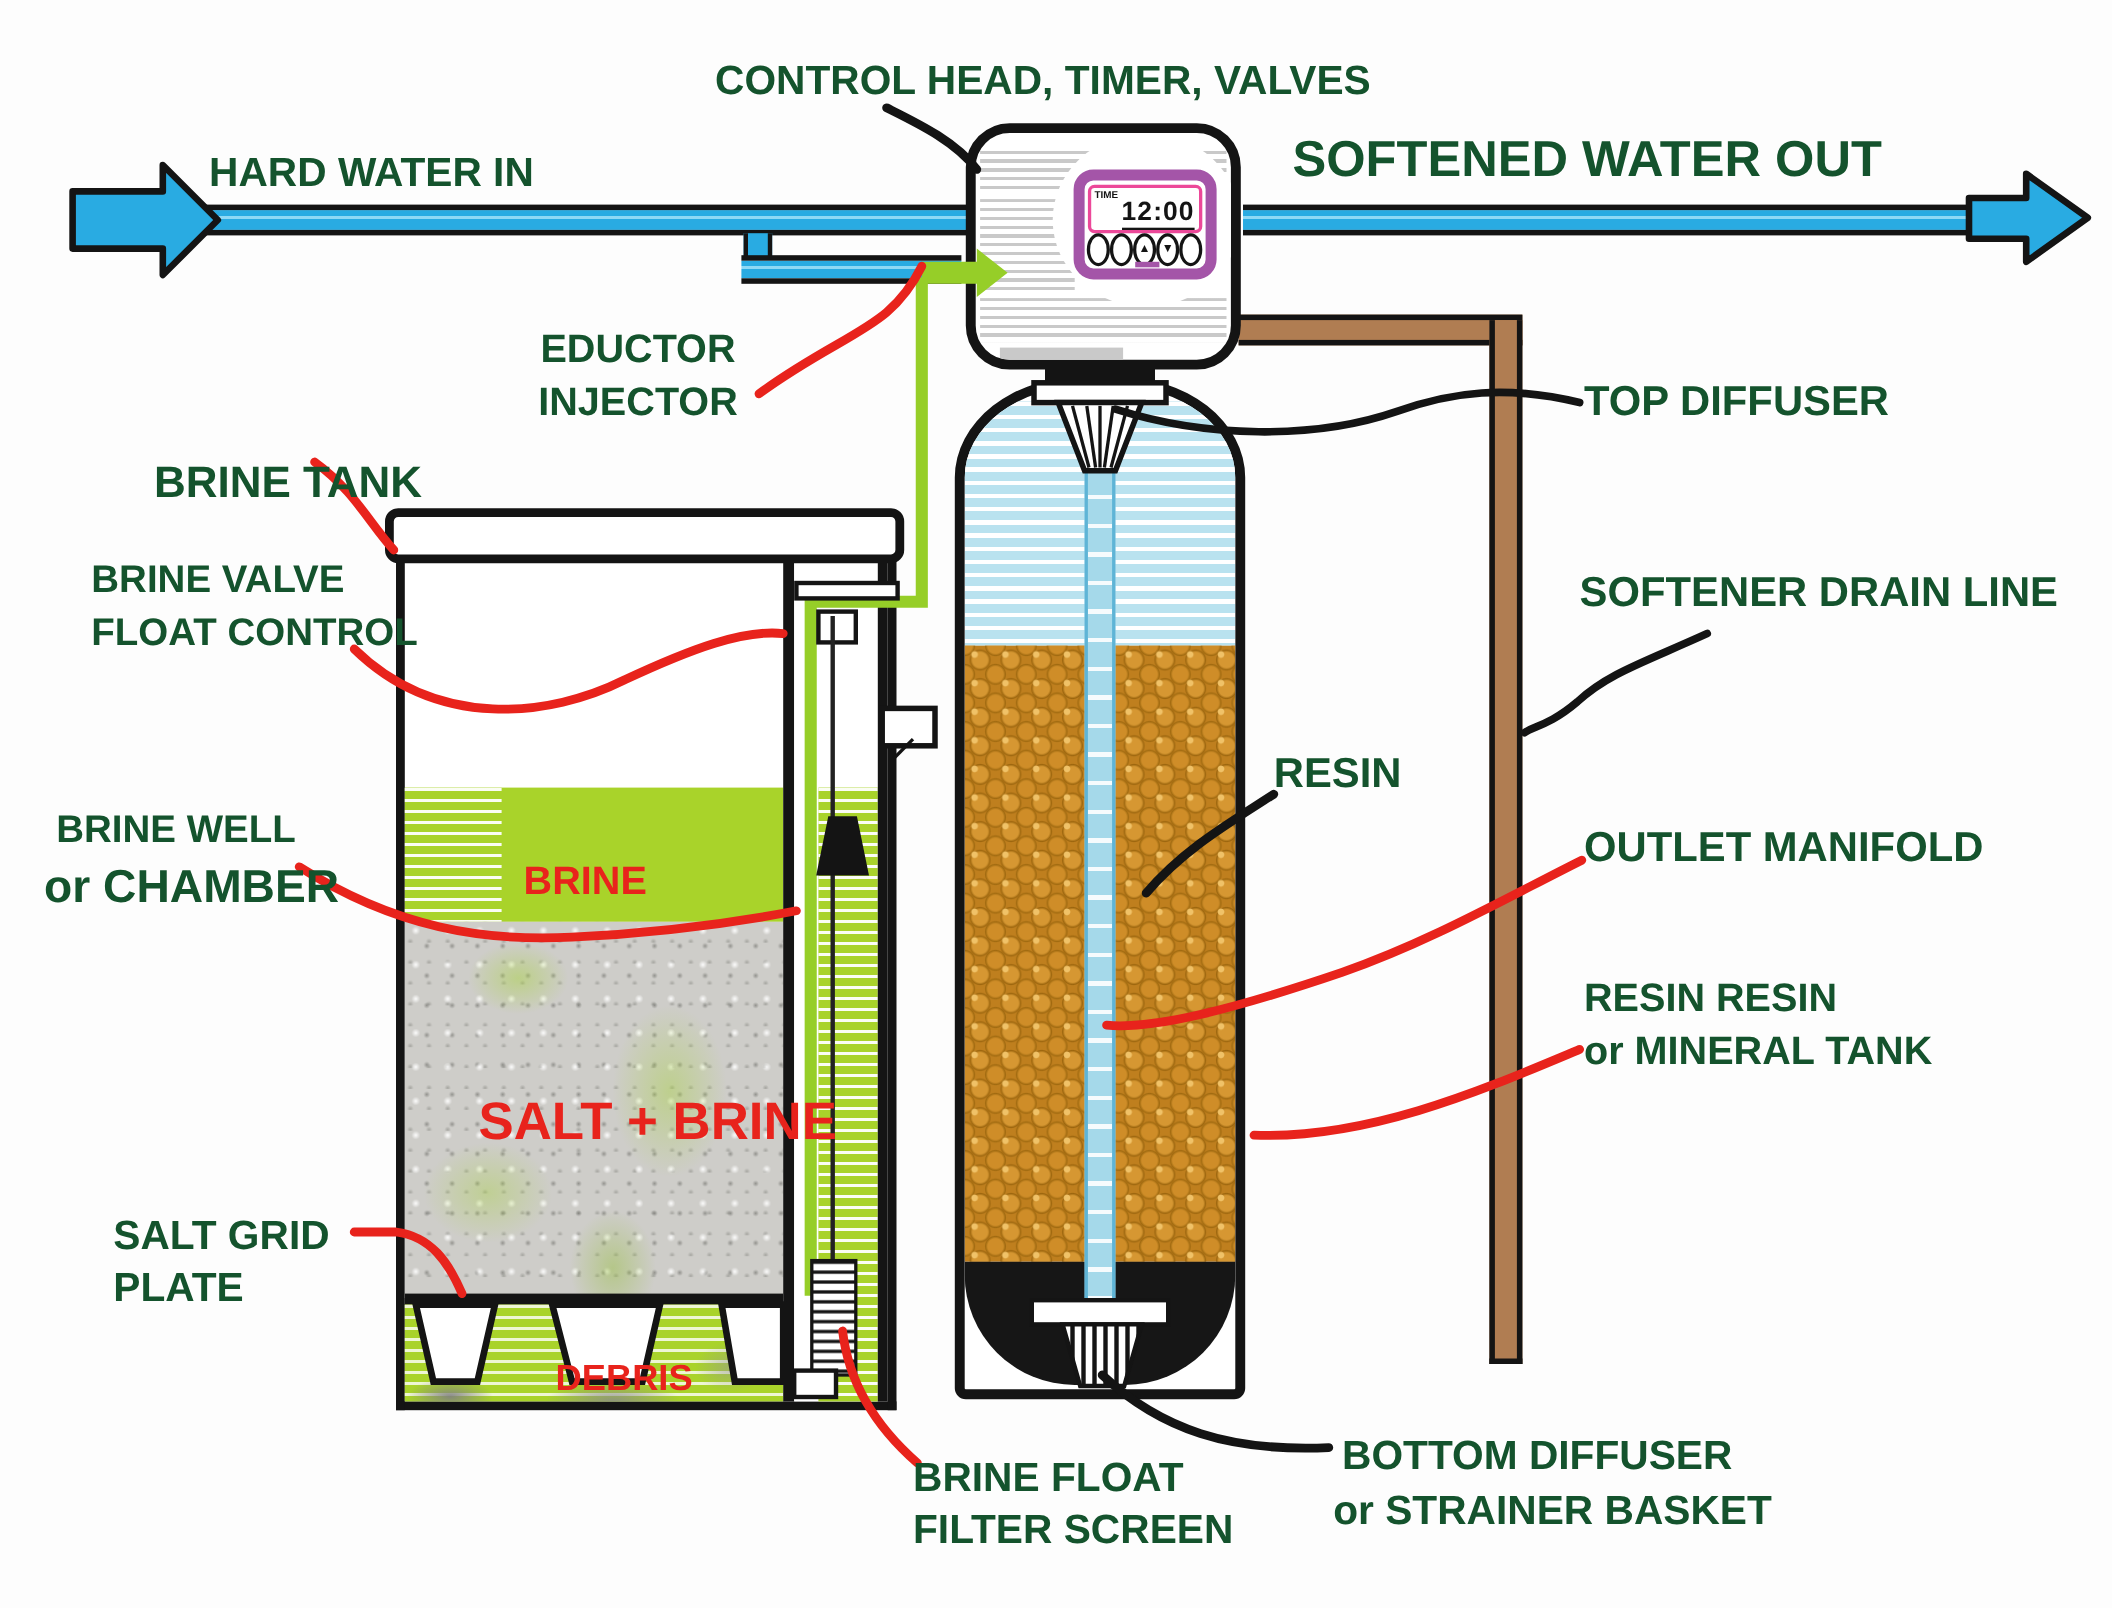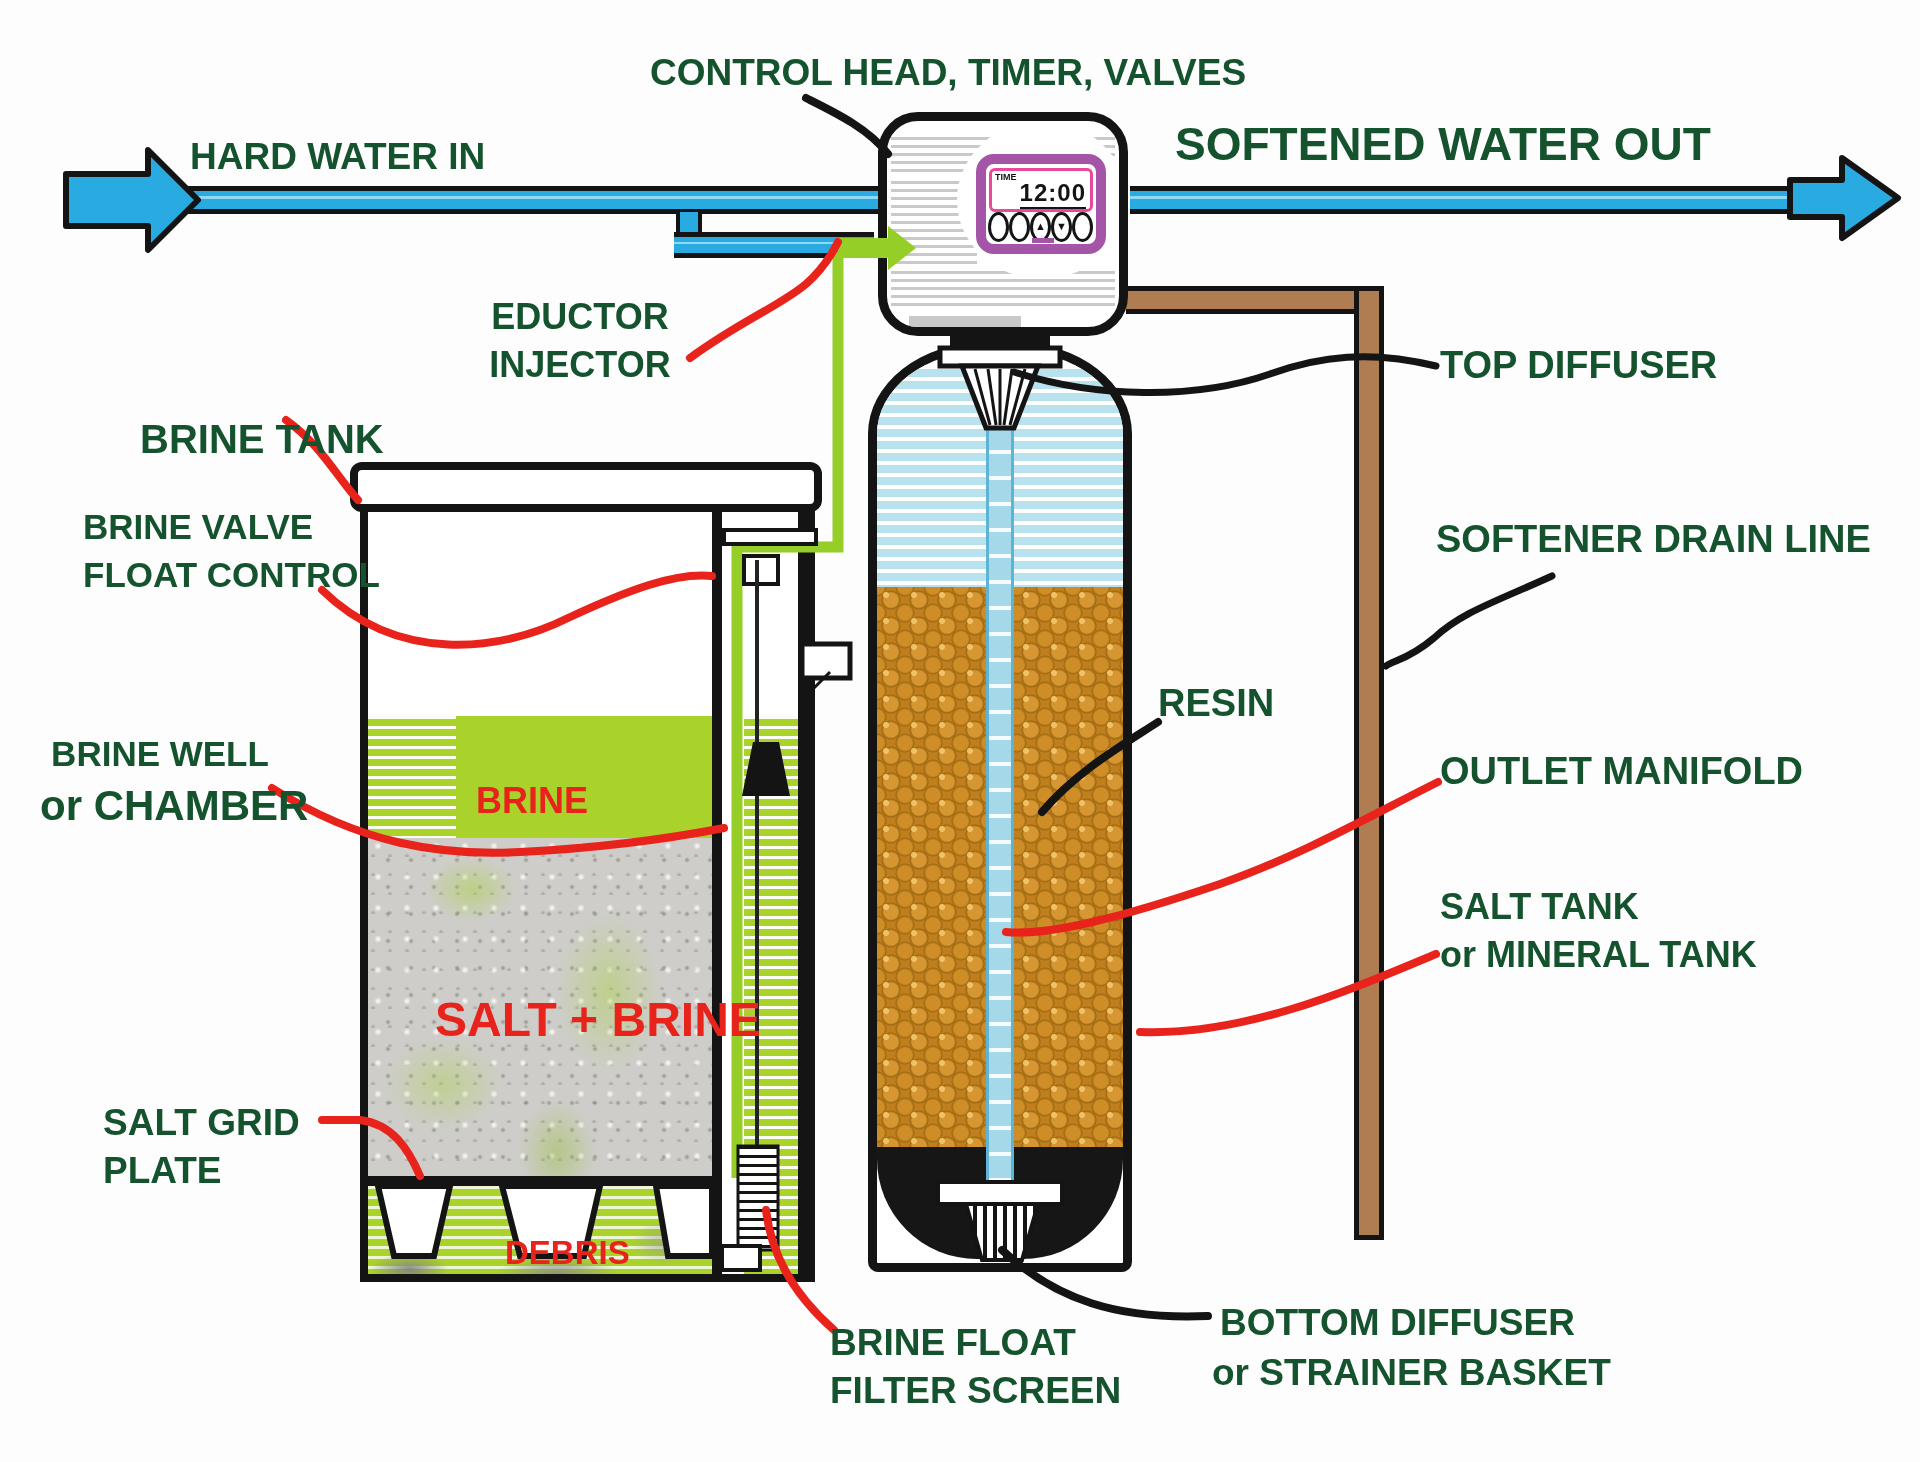--- a/index.html
+++ b/index.html
@@ -171,18 +171,18 @@
   <div class="lbl red" style="left:435px;top:995px;font-size:48px;">SALT + BRINE</div>
   <div class="lbl" style="left:103px;top:1104px;font-size:37px;">SALT GRID</div>
   <div class="lbl" style="left:103px;top:1152px;font-size:37px;">PLATE</div>
   <div class="lbl red" style="left:505px;top:1236px;font-size:33px;">DEBRIS</div>
   <div class="lbl" style="left:830px;top:1324px;font-size:37px;">BRINE FLOAT</div>
   <div class="lbl" style="left:830px;top:1372px;font-size:37px;">FILTER SCREEN</div>
   <div class="lbl" style="left:1440px;top:346px;font-size:38px;">TOP DIFFUSER</div>
   <div class="lbl" style="left:1436px;top:520px;font-size:38px;">SOFTENER DRAIN LINE</div>
   <div class="lbl" style="left:1158px;top:684px;font-size:38px;">RESIN</div>
   <div class="lbl" style="left:1440px;top:752px;font-size:38px;">OUTLET MANIFOLD</div>
-  <div class="lbl" style="left:1440px;top:888px;font-size:36px;">SALT TANK</div>
+  <div class="lbl" style="left:1440px;top:888px;font-size:36px;">RESIN RESIN</div>
   <div class="lbl" style="left:1440px;top:936px;font-size:36px;">or MINERAL TANK</div>
   <div class="lbl" style="left:1220px;top:1304px;font-size:37px;">BOTTOM DIFFUSER</div>
   <div class="lbl" style="left:1212px;top:1354px;font-size:37px;">or STRAINER BASKET</div>
 
 </div>
 
 </body></html>

